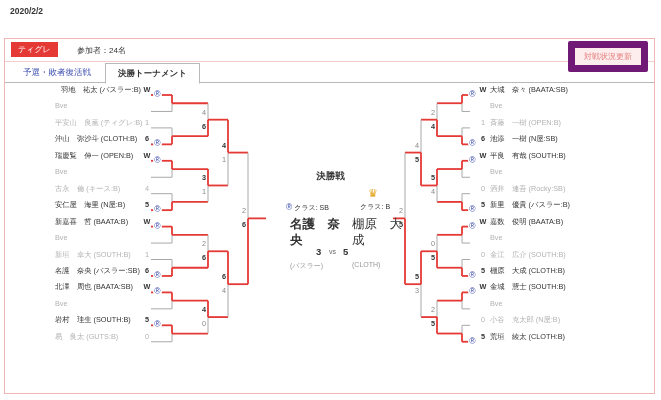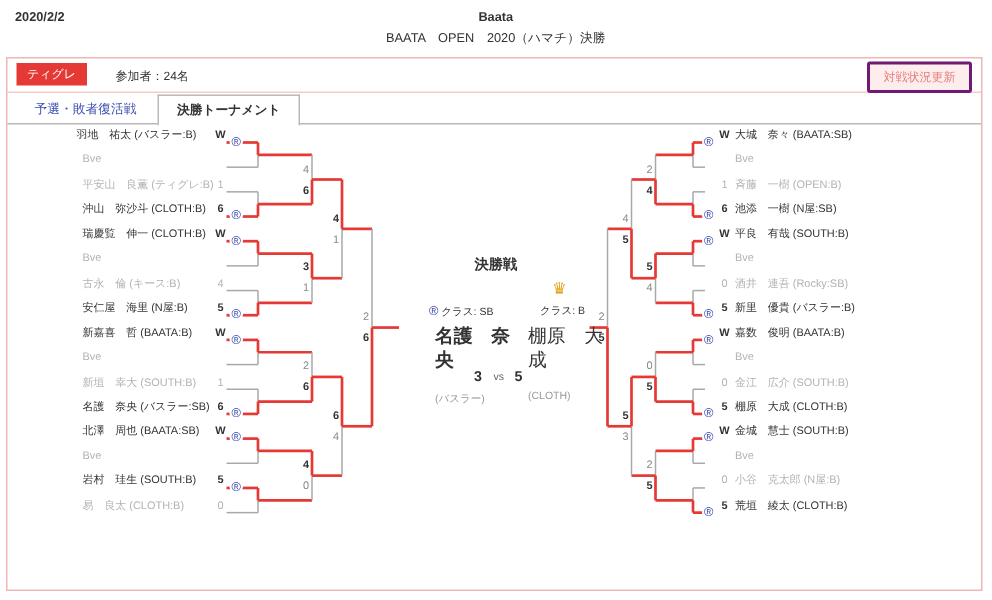--- a/index.html
+++ b/index.html
@@ -7,21 +7,21 @@
          font-family:"Liberation Sans","DejaVu Sans",sans-serif;color:#333;background:#fff;}
   #bracket-lines{position:absolute;left:0;top:0;pointer-events:none;}
   .hdr-date{position:absolute;left:10px;top:6px;font-size:8.5px;font-weight:bold;}
   .hdr-brand{position:absolute;left:0;right:0;top:6px;text-align:center;font-size:8.5px;font-weight:bold;}
   .hdr-title{position:absolute;left:0;right:0;top:20px;text-align:center;font-size:8.5px;}
   .panel{position:absolute;left:4px;top:38px;width:651px;height:356px;border:1px solid #f0b6b6;box-sizing:border-box;}
   .infobar{position:absolute;left:0;right:0;top:0;height:22px;border-bottom:1px solid #f3cccc;}
   .info-label{position:absolute;left:6px;top:3px;background:#e53935;color:#fff;font-size:8px;padding:2px 7px;}
   .info-part{position:absolute;left:72px;top:6px;font-size:8px;}
   .update-btn{position:absolute;right:6px;top:2px;font-size:8px;color:#e57f7f;background:#fdeded;
-              border:2px solid #701a75;border-radius:2px;padding:3px 9px;cursor:pointer;
+              border:7px solid #701a75;border-radius:2px;padding:3px 9px;cursor:pointer;
               font-family:"Liberation Sans","DejaVu Sans",sans-serif;}
   .tab{position:absolute;top:24px;height:19px;line-height:19px;font-size:8.5px;padding:0 10px;cursor:pointer;}
   .tab1{left:8px;color:#3c4db0;}
   .tab2{left:100px;color:#333;font-weight:bold;background:#fff;border:1px solid #b9b9b9;
         border-bottom:1px solid #fff;z-index:3;padding:0 12px;}
   .tabline{position:absolute;left:0;right:0;top:43px;height:1px;background:#b9b9b9;z-index:1;}
   .prow{position:absolute;height:10px;line-height:10px;font-size:7.3px;white-space:nowrap;z-index:2;}
   .prow.gray{color:#b3b3b3;}
   .pres{position:absolute;width:8px;height:10px;line-height:10px;text-align:center;
         font-size:7.3px;font-weight:bold;z-index:2;}
@@ -46,22 +46,20 @@
   .fin-score-l{position:absolute;left:316px;top:246px;font-size:9.5px;font-weight:bold;}
   .fin-vs{position:absolute;left:329px;top:248px;font-size:7px;color:#666;}
   .fin-score-r{position:absolute;left:343px;top:246px;font-size:9.5px;font-weight:bold;}
 </style>
 </head>
 <body>
 
 <div id="stage">
 
   <div class="hdr-date">2020/2/2</div>
-  <div class="hdr-brand">Baata</div>
-  <div class="hdr-title">BAATA　OPEN　2020（ハマチ）決勝</div>
 
   <div class="panel">
     <div class="infobar">
       <span class="info-label">ティグレ</span>
       <span class="info-part">参加者：24名</span>
       <button class="update-btn">対戦状況更新</button>
     </div>
     <div class="tabline"></div>
     <div class="tab tab1">予選・敗者復活戦</div>
     <div class="tab tab2">決勝トーナメント</div>
@@ -202,30 +200,30 @@
   <div class="fin-class-r">クラス: B</div>
 
   <div class="fin-name-l">名護　奈央</div>
   <div class="fin-name-r">棚原　大成</div>
   <div class="fin-club-l">(バスラー)</div>
   <div class="fin-club-r">(CLOTH)</div>
   <div class="fin-score-l">3</div>
   <div class="fin-vs">vs</div>
   <div class="fin-score-r">5</div>
 
-<div class="prow" style="left: 51px; top: 85px; text-align: center;">羽地　祐太 (バスラー:B)</div>
+<div class="prow" style="left: 61px; top: 85px; text-align: center;">羽地　祐太 (バスラー:B)</div>
     <div class="pres" style="left: 143px; top: 85px;">W</div>
     <div class="pmark" style="left: 153px; top: 90px;">®</div>
     <div class="prow gray" style="left: 55px; top: 101.45px;">Bve</div>
     <div class="prow gray" style="left: 55px; top: 117.9px;">平安山　良薫 (ティグレ:B)</div>
     <div class="pres gray" style="left: 143px; top: 117.9px;">1</div>
     <div class="prow" style="left: 55px; top: 134.35px;">沖山　弥沙斗 (CLOTH:B)</div>
     <div class="pres" style="left: 143px; top: 134.35px;">6</div>
     <div class="pmark" style="left: 153px; top: 139.35px;">®</div>
-    <div class="prow" style="left: 55px; top: 150.8px;">瑞慶覧　伸一 (CLOTH:B)</div>
+    <div class="prow" style="left: 55px; top: 150.8px;">瑞慶覧　伸一 (OPEN:B)</div>
     <div class="pres" style="left: 143px; top: 150.8px;">W</div>
     <div class="pmark" style="left: 153px; top: 155.8px;">®</div>
     <div class="prow gray" style="left: 55px; top: 167.25px;">Bve</div>
     <div class="prow gray" style="left: 55px; top: 183.7px;">古永　倫 (キース:B)</div>
     <div class="pres gray" style="left: 143px; top: 183.7px;">4</div>
     <div class="prow" style="left: 55px; top: 200.15px;">安仁屋　海里 (N屋:B)</div>
     <div class="pres" style="left: 143px; top: 200.15px;">5</div>
     <div class="pmark" style="left: 153px; top: 205.15px;">®</div>
     <div class="prow" style="left: 55px; top: 216.6px;">新嘉喜　哲 (BAATA:B)</div>
     <div class="pres" style="left: 143px; top: 216.6px;">W</div>
@@ -236,21 +234,21 @@
     <div class="prow" style="left: 55px; top: 265.95px;">名護　奈央 (バスラー:SB)</div>
     <div class="pres" style="left: 143px; top: 265.95px;">6</div>
     <div class="pmark" style="left: 153px; top: 270.95px;">®</div>
     <div class="prow" style="left: 55px; top: 282.4px;">北澤　周也 (BAATA:SB)</div>
     <div class="pres" style="left: 143px; top: 282.4px;">W</div>
     <div class="pmark" style="left: 153px; top: 287.4px;">®</div>
     <div class="prow gray" style="left: 55px; top: 298.85px;">Bve</div>
     <div class="prow" style="left: 55px; top: 315.3px;">岩村　珪生 (SOUTH:B)</div>
     <div class="pres" style="left: 143px; top: 315.3px;">5</div>
     <div class="pmark" style="left: 153px; top: 320.3px;">®</div>
-    <div class="prow gray" style="left: 55px; top: 331.75px;">易　良太 (CLOTH:B)</div>
+    <div class="prow gray" style="left: 55px; top: 331.75px;">易　良太 (GUTS:B)</div>
     <div class="pres gray" style="left: 143px; top: 331.75px;">0</div>
     <div class="jscore" style="left: 194px; top: 107.675px;">4</div>
     <div class="jscore win" style="left: 194px; top: 121.675px;">6</div>
     <div class="jscore win" style="left: 194px; top: 173.475px;">3</div>
     <div class="jscore" style="left: 194px; top: 187.475px;">1</div>
     <div class="jscore" style="left: 194px; top: 239.275px;">2</div>
     <div class="jscore win" style="left: 194px; top: 253.275px;">6</div>
     <div class="jscore win" style="left: 194px; top: 305.075px;">4</div>
     <div class="jscore" style="left: 194px; top: 319.075px;">0</div>
     <div class="jscore win" style="left: 214px; top: 140.575px;">4</div>

